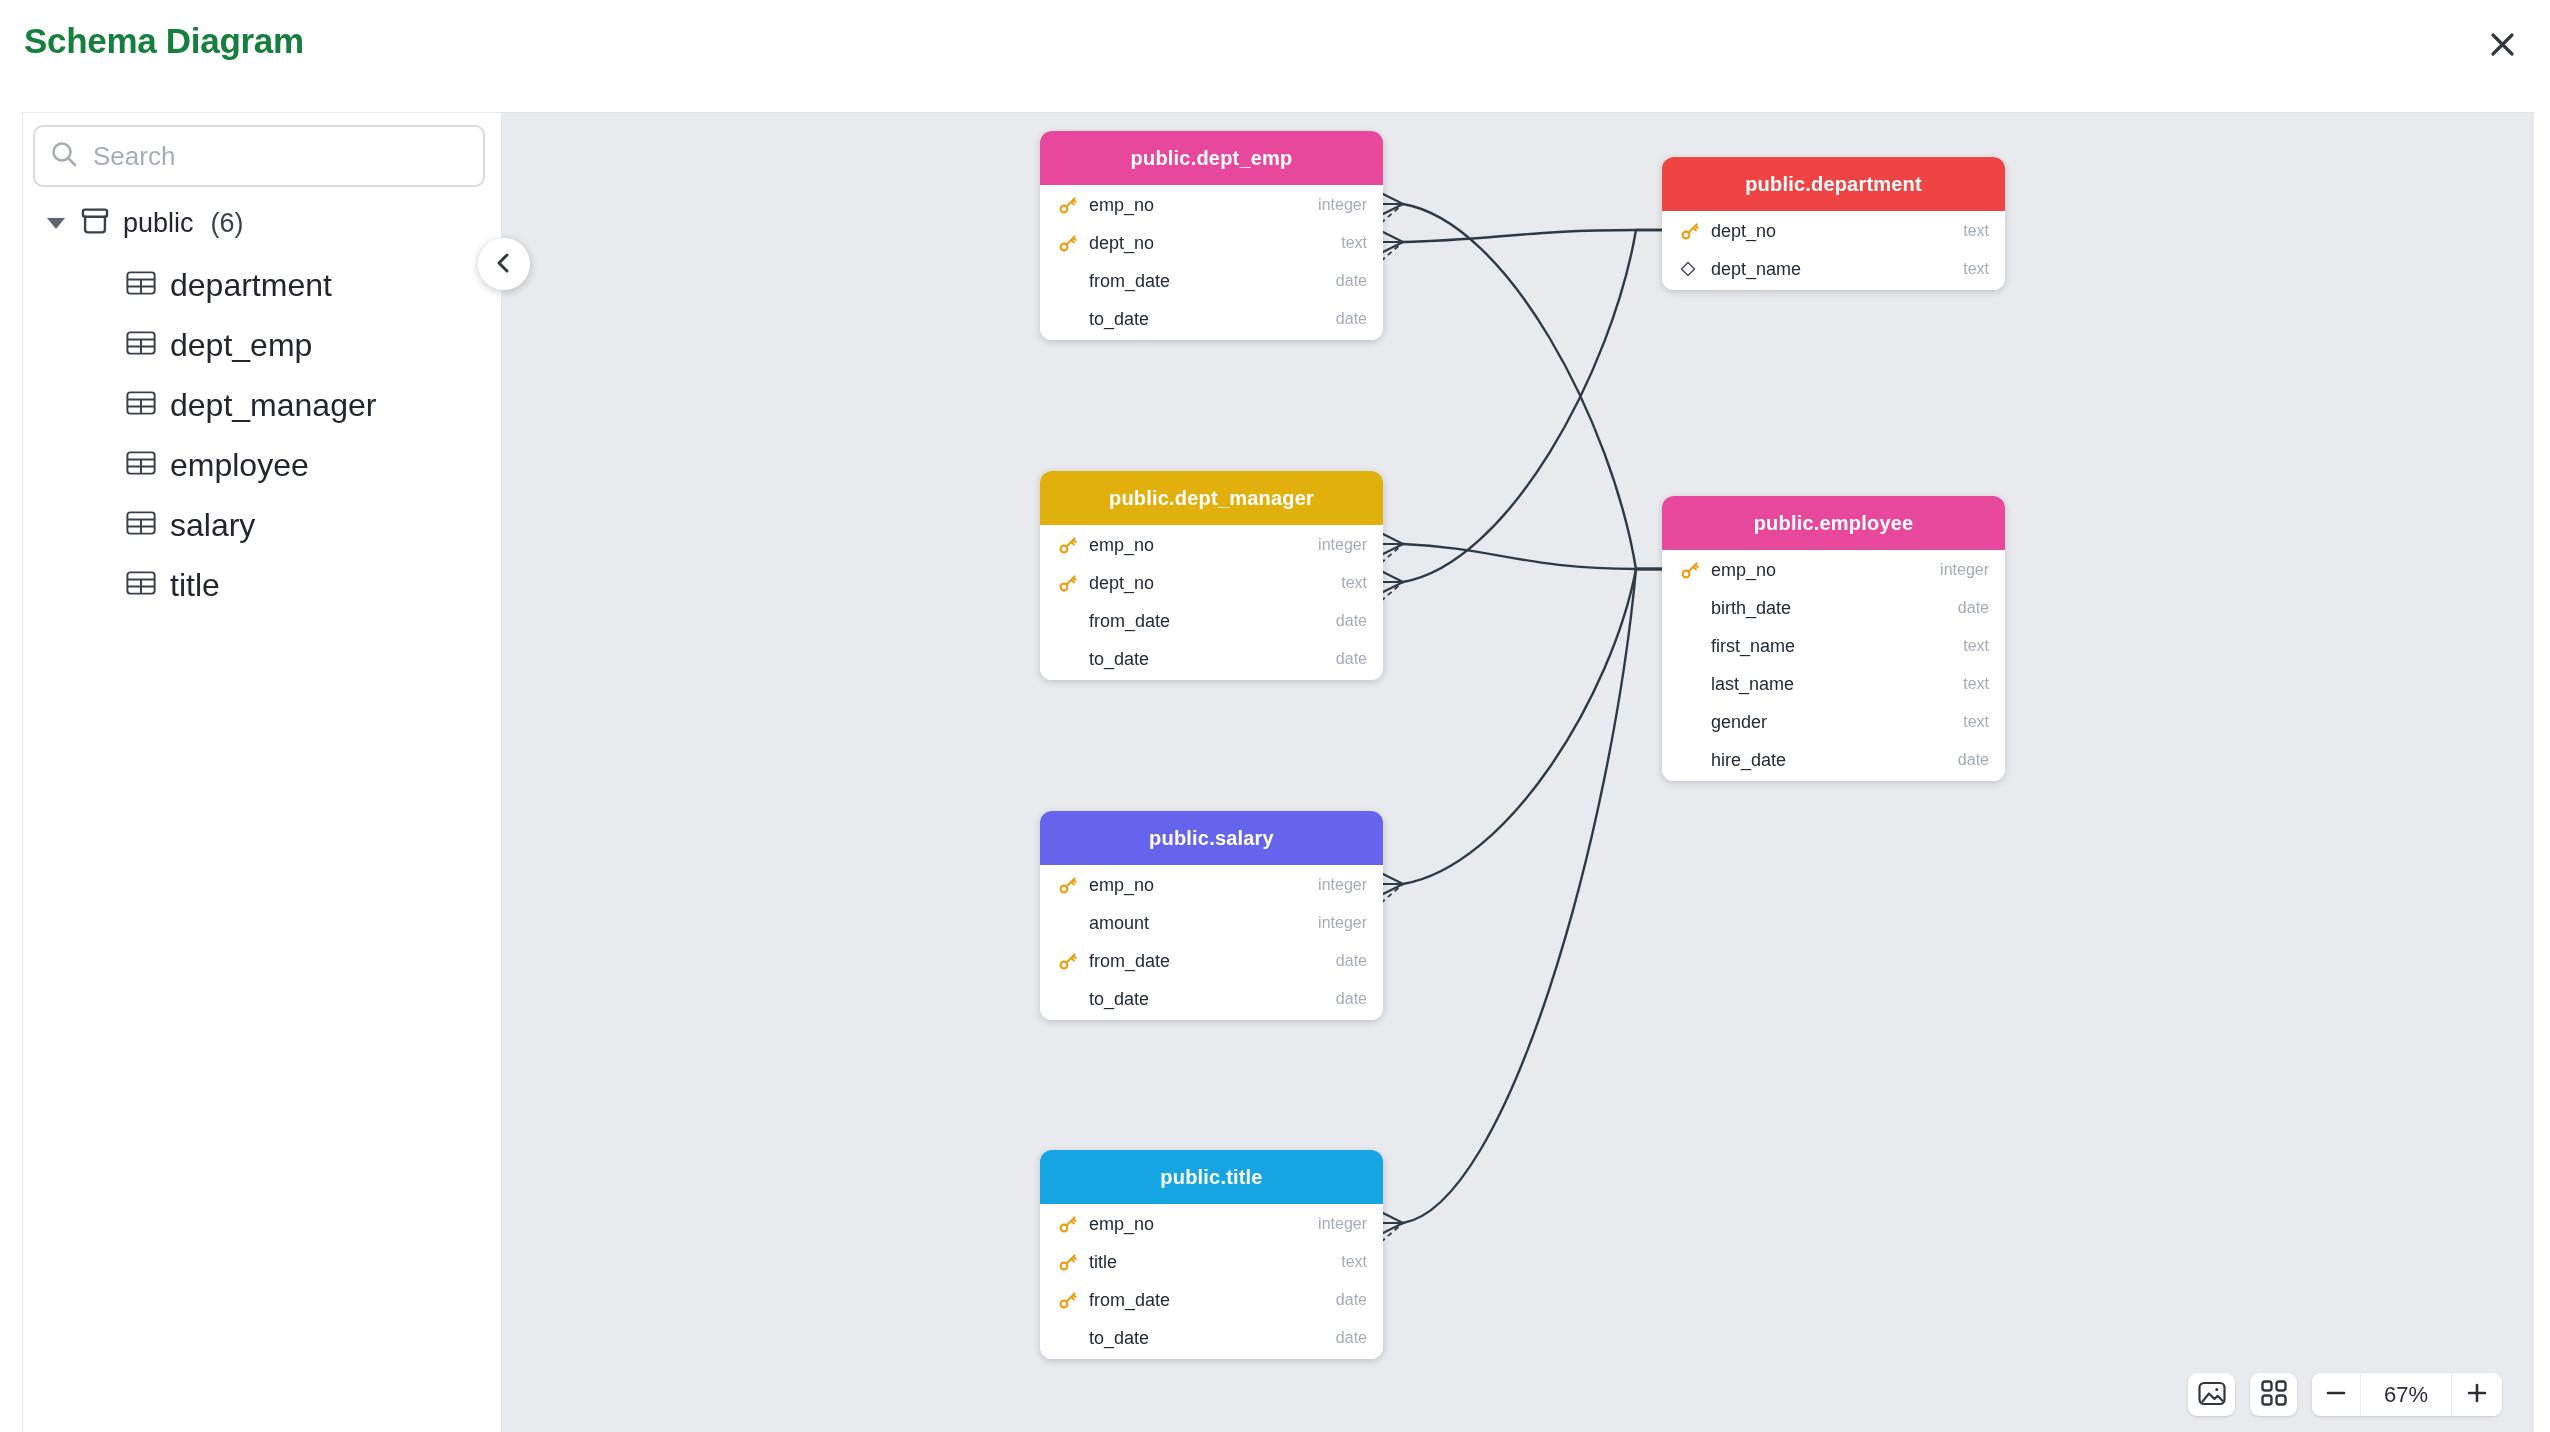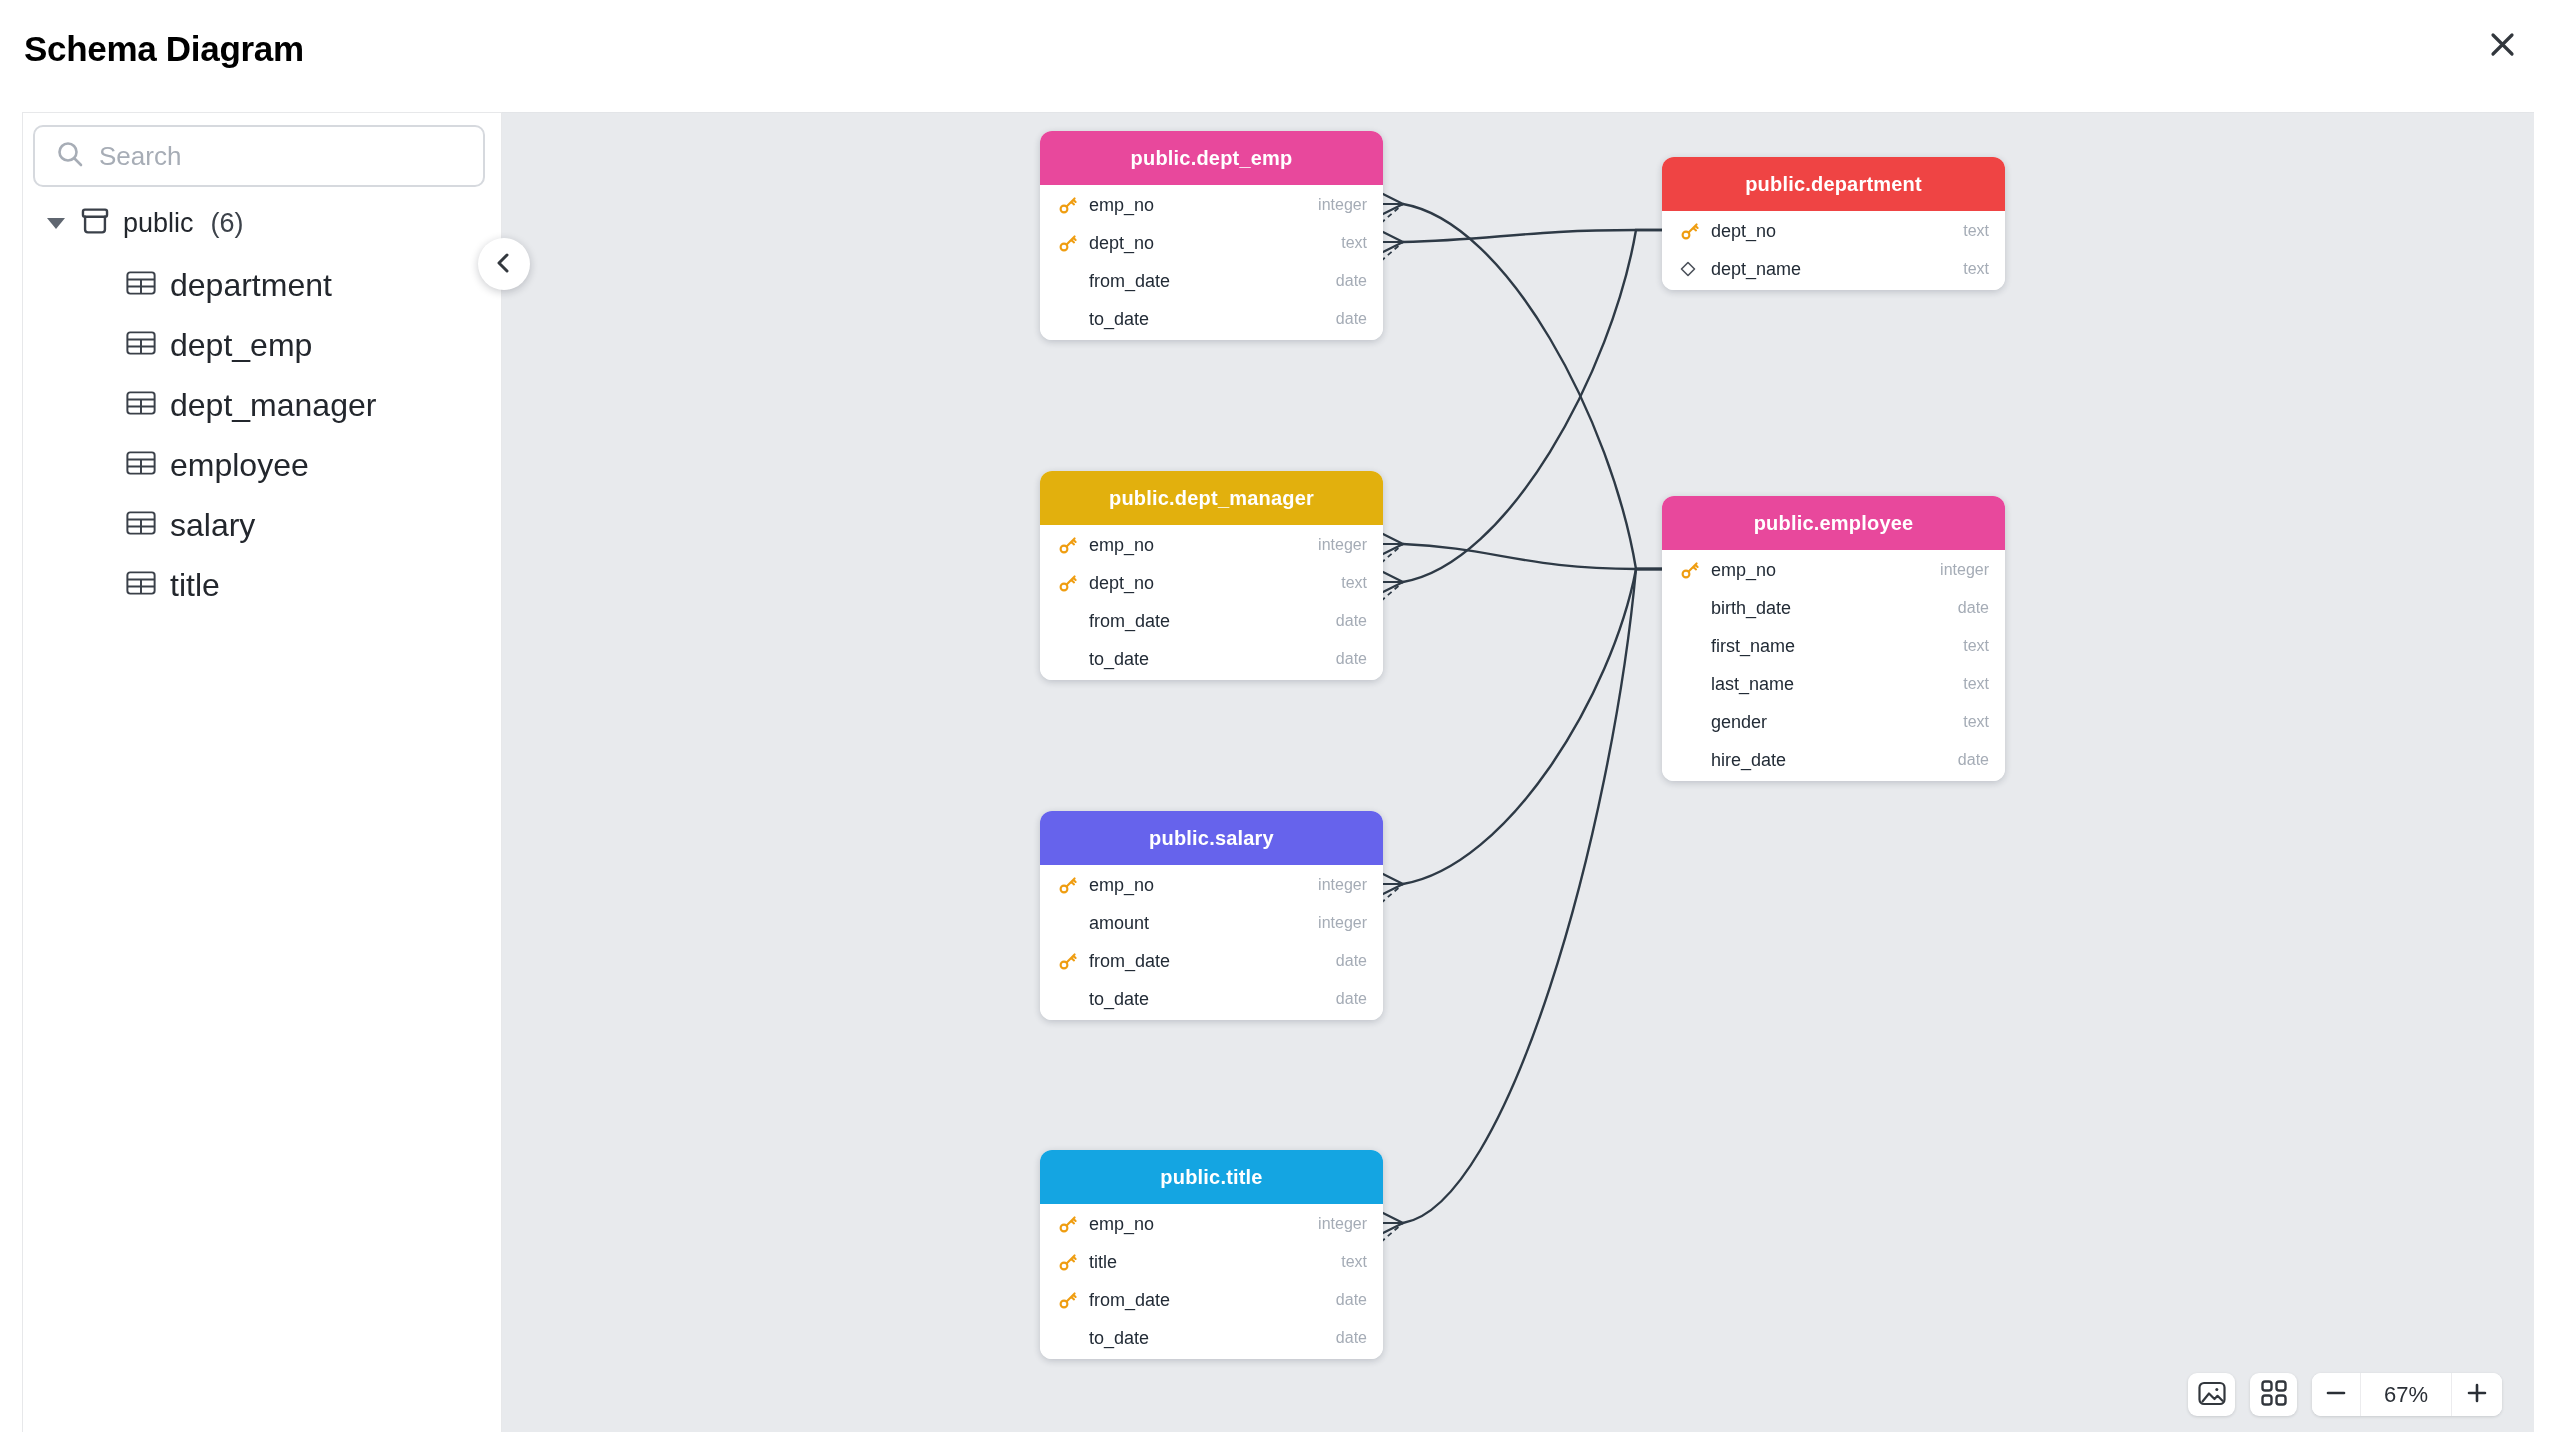--- a/index.html
+++ b/index.html
@@ -3,25 +3,25 @@
 <meta charset="utf-8">
 <style>
   * { margin:0; padding:0; box-sizing:border-box; }
   html,body { width:2550px; height:1432px; }
   body {
     font-family:"Liberation Sans", sans-serif;
     background:#ffffff; overflow:hidden; position:relative;
   }
   
   .header { position:absolute; left:0; top:0; width:2550px; height:112px; background:#fff; }
-  .page-title { position:absolute; left:24px; top:29px; font-size:35px; font-weight:700; color:#000000; letter-spacing:-0.3px; }
+  .page-title { position:absolute; left:24px; top:21px; font-size:35px; font-weight:700; color:#15803d; letter-spacing:-0.3px; }
   .close-btn { position:absolute; right:28px; top:26px; width:40px; height:40px; border:none; background:transparent; cursor:pointer; display:flex; align-items:center; justify-content:center; }
   
   .sidebar { position:absolute; left:22px; top:112px; width:480px; height:1320px; background:#fff; border:1px solid #e7e8ea; border-bottom:none; z-index:2; }
-  .search-box { margin:12px 16px 0 10px; height:62px; border:2px solid #d6d9de; border-radius:10px; display:flex; align-items:center; padding:0 20px; gap:13px; background:#fff; }
+  .search-box { margin:12px 16px 0 10px; height:62px; border:2px solid #d6d9de; border-radius:10px; display:flex; align-items:center; padding:0 14px; gap:13px; background:#fff; }
   .search-box input { border:none; outline:none; flex:1; font-size:26px; color:#30353c; font-family:inherit; background:transparent; }
   .search-box input::placeholder { color:#a7adb6; }
   .tree { padding-top:12px; }
   .schema-row { display:flex; align-items:center; height:48px; padding-left:24px; gap:11px; cursor:pointer; }
   .caret-down { width:0; height:0; border-left:9px solid transparent; border-right:9px solid transparent; border-top:11px solid #5f6670; margin-right:2px; }
   .schema-label { font-size:27px; color:#23272d; }
   .schema-count { font-size:27px; color:#3c424a; margin-left:6px; }
   .tree-list { margin-top:8px; }
   .tree-item { display:flex; align-items:center; height:60px; padding-left:103px; gap:14px; cursor:pointer; }
   .tree-item span.lbl { font-size:32px; color:#23272d; }

